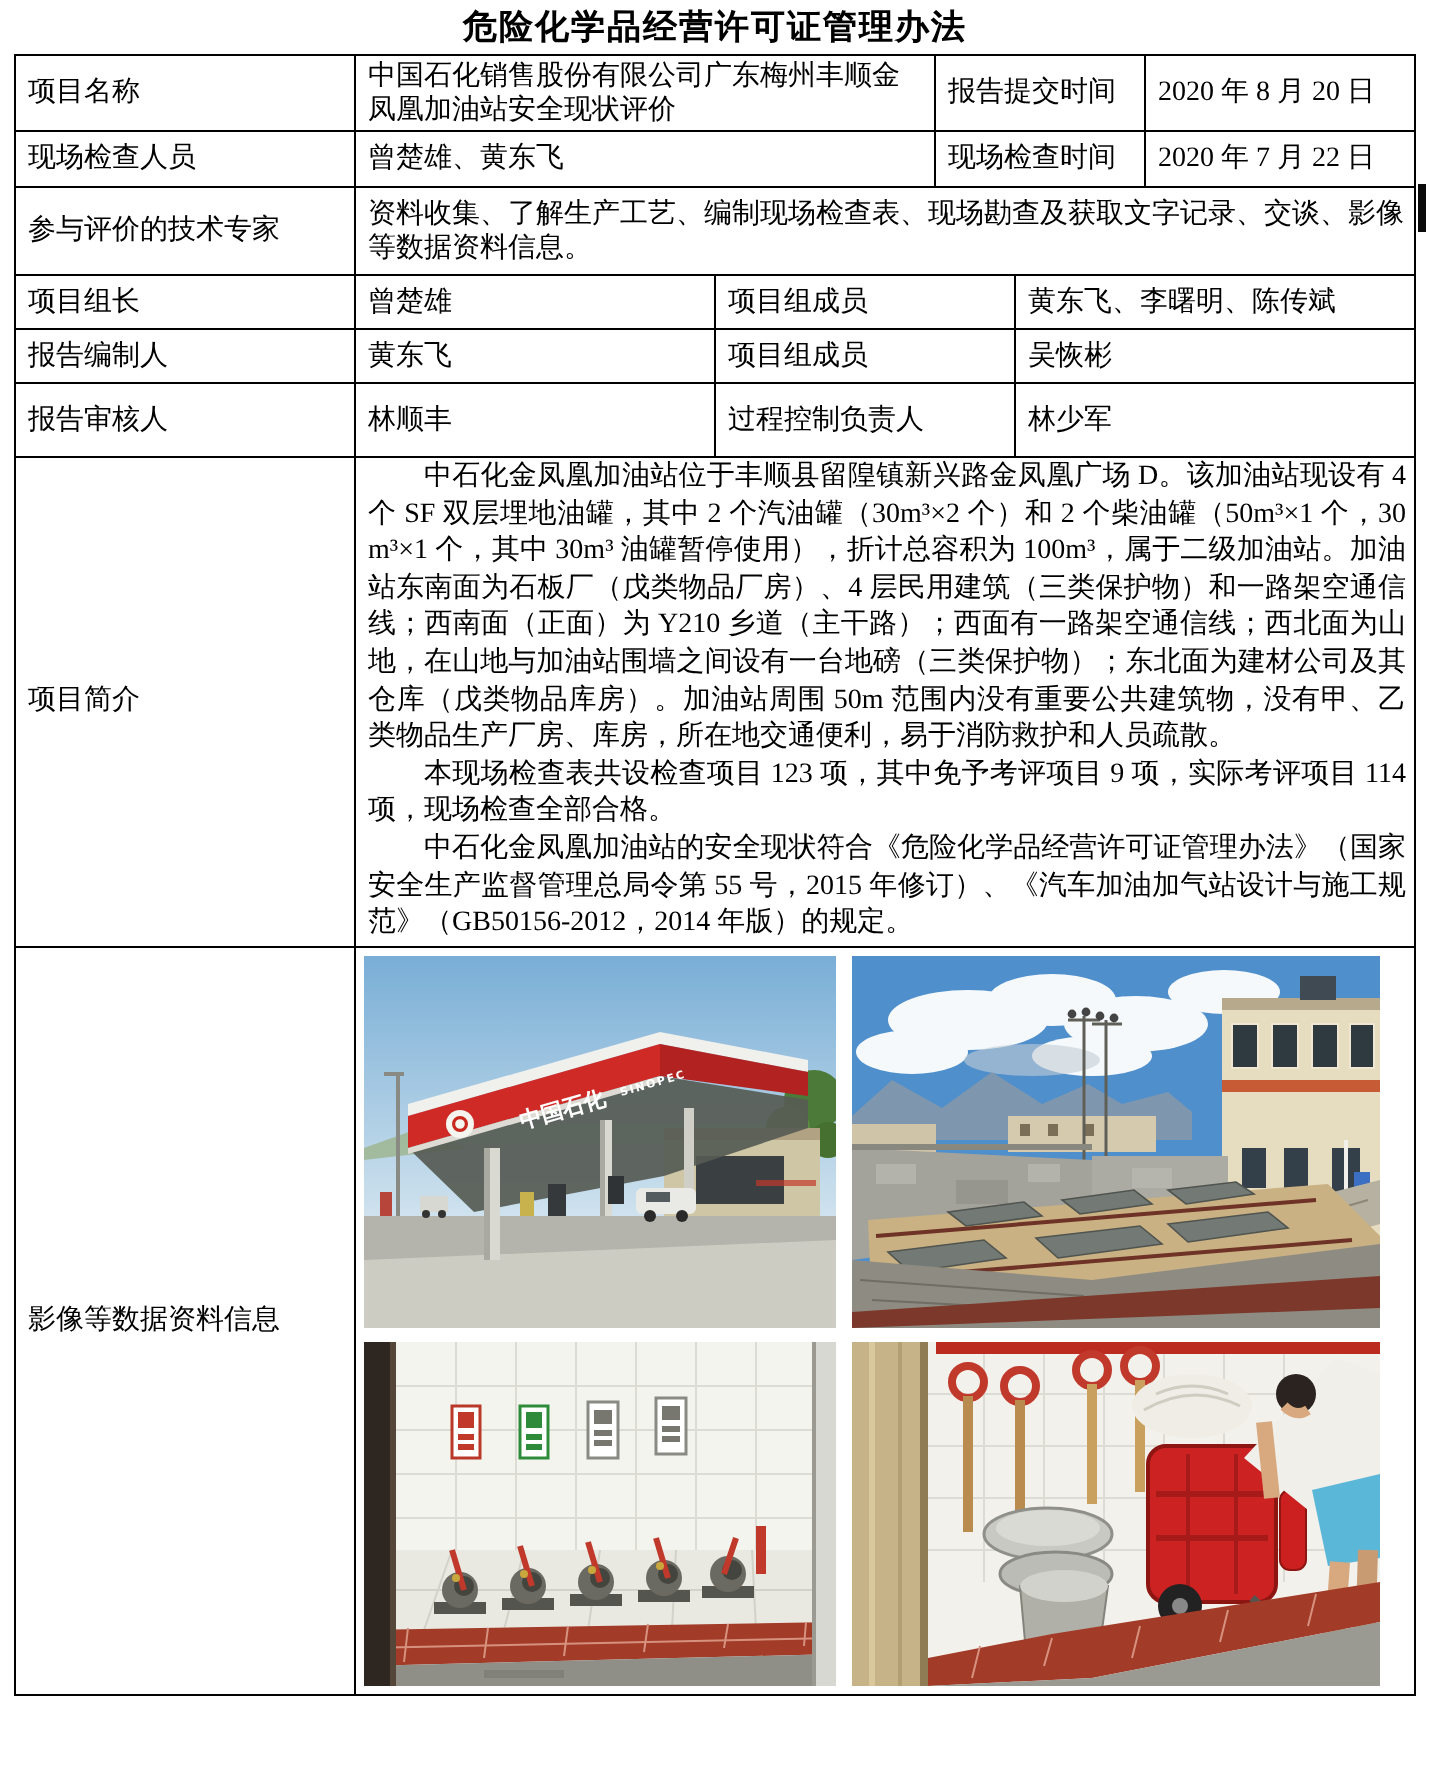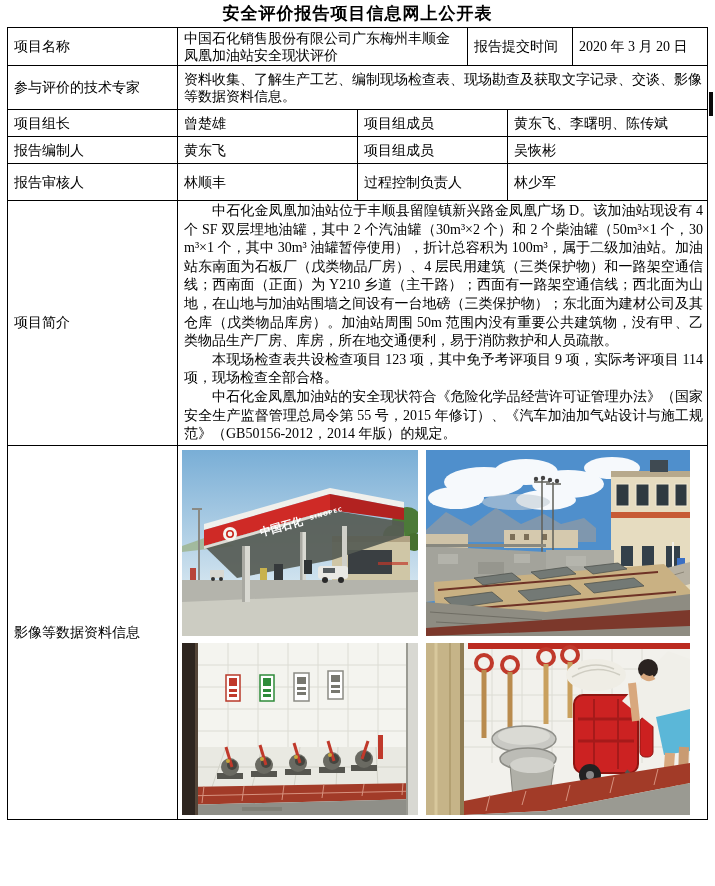--- a/index.html
+++ b/index.html
@@ -15,37 +15,43 @@
   .photo-cell{padding:2px !important;vertical-align:top;}
   .photo-grid{display:grid;grid-template-columns:236px 264px;grid-template-rows:186px 172px;gap:7px 8px;padding:1px 0 0 2px;}
   .photo-grid svg{display:block;width:100%;height:100%;}
   .edge-bar{position:absolute;left:709px;top:92px;width:4px;height:24px;background:#0a0a0a;}
 </style>
 </head>
 <body>
 
 <div class="page">
 
-  <div class="doc-title">安全评价报告项目信息网上公开表</div>
+  <div class="doc-title">危险化学品经营许可证管理办法</div>
 
   <table class="info">
     <colgroup>
       <col style="width:170px">
         <col style="width:180px">
         <col style="width:110px">
       <col style="width:40px">
         <col style="width:65px">
         <col style="width:135px">
     </colgroup>
     <tbody>
         <tr style="height:38px">
       <td class="lab">项目名称</td>
       <td colspan="2">中国石化销售股份有限公司广东梅州丰顺金凤凰加油站安全现状评价</td>
       <td colspan="2" class="lab">报告提交时间</td>
-      <td>2020 年 3 月 20 日</td>
+      <td>2020 年 8 月 20 日</td>
+    </tr>
+    <tr style="height:28px">
+      <td class="lab">现场检查人员</td>
+      <td colspan="2">曾楚雄、黄东飞</td>
+      <td colspan="2" class="lab">现场检查时间</td>
+      <td>2020 年 7 月 22 日</td>
     </tr>
     <tr style="height:44px">
       <td class="lab">参与评价的技术专家</td>
       <td colspan="5">资料收集、了解生产工艺、编制现场检查表、现场勘查及获取文字记录、交谈、影像等数据资料信息。</td>
     </tr>
     <tr style="height:27px">
       <td class="lab">项目组长</td>
       <td>曾楚雄</td>
       <td colspan="2" class="lab">项目组成员</td>
       <td colspan="2">黄东飞、李曙明、陈传斌</td>

